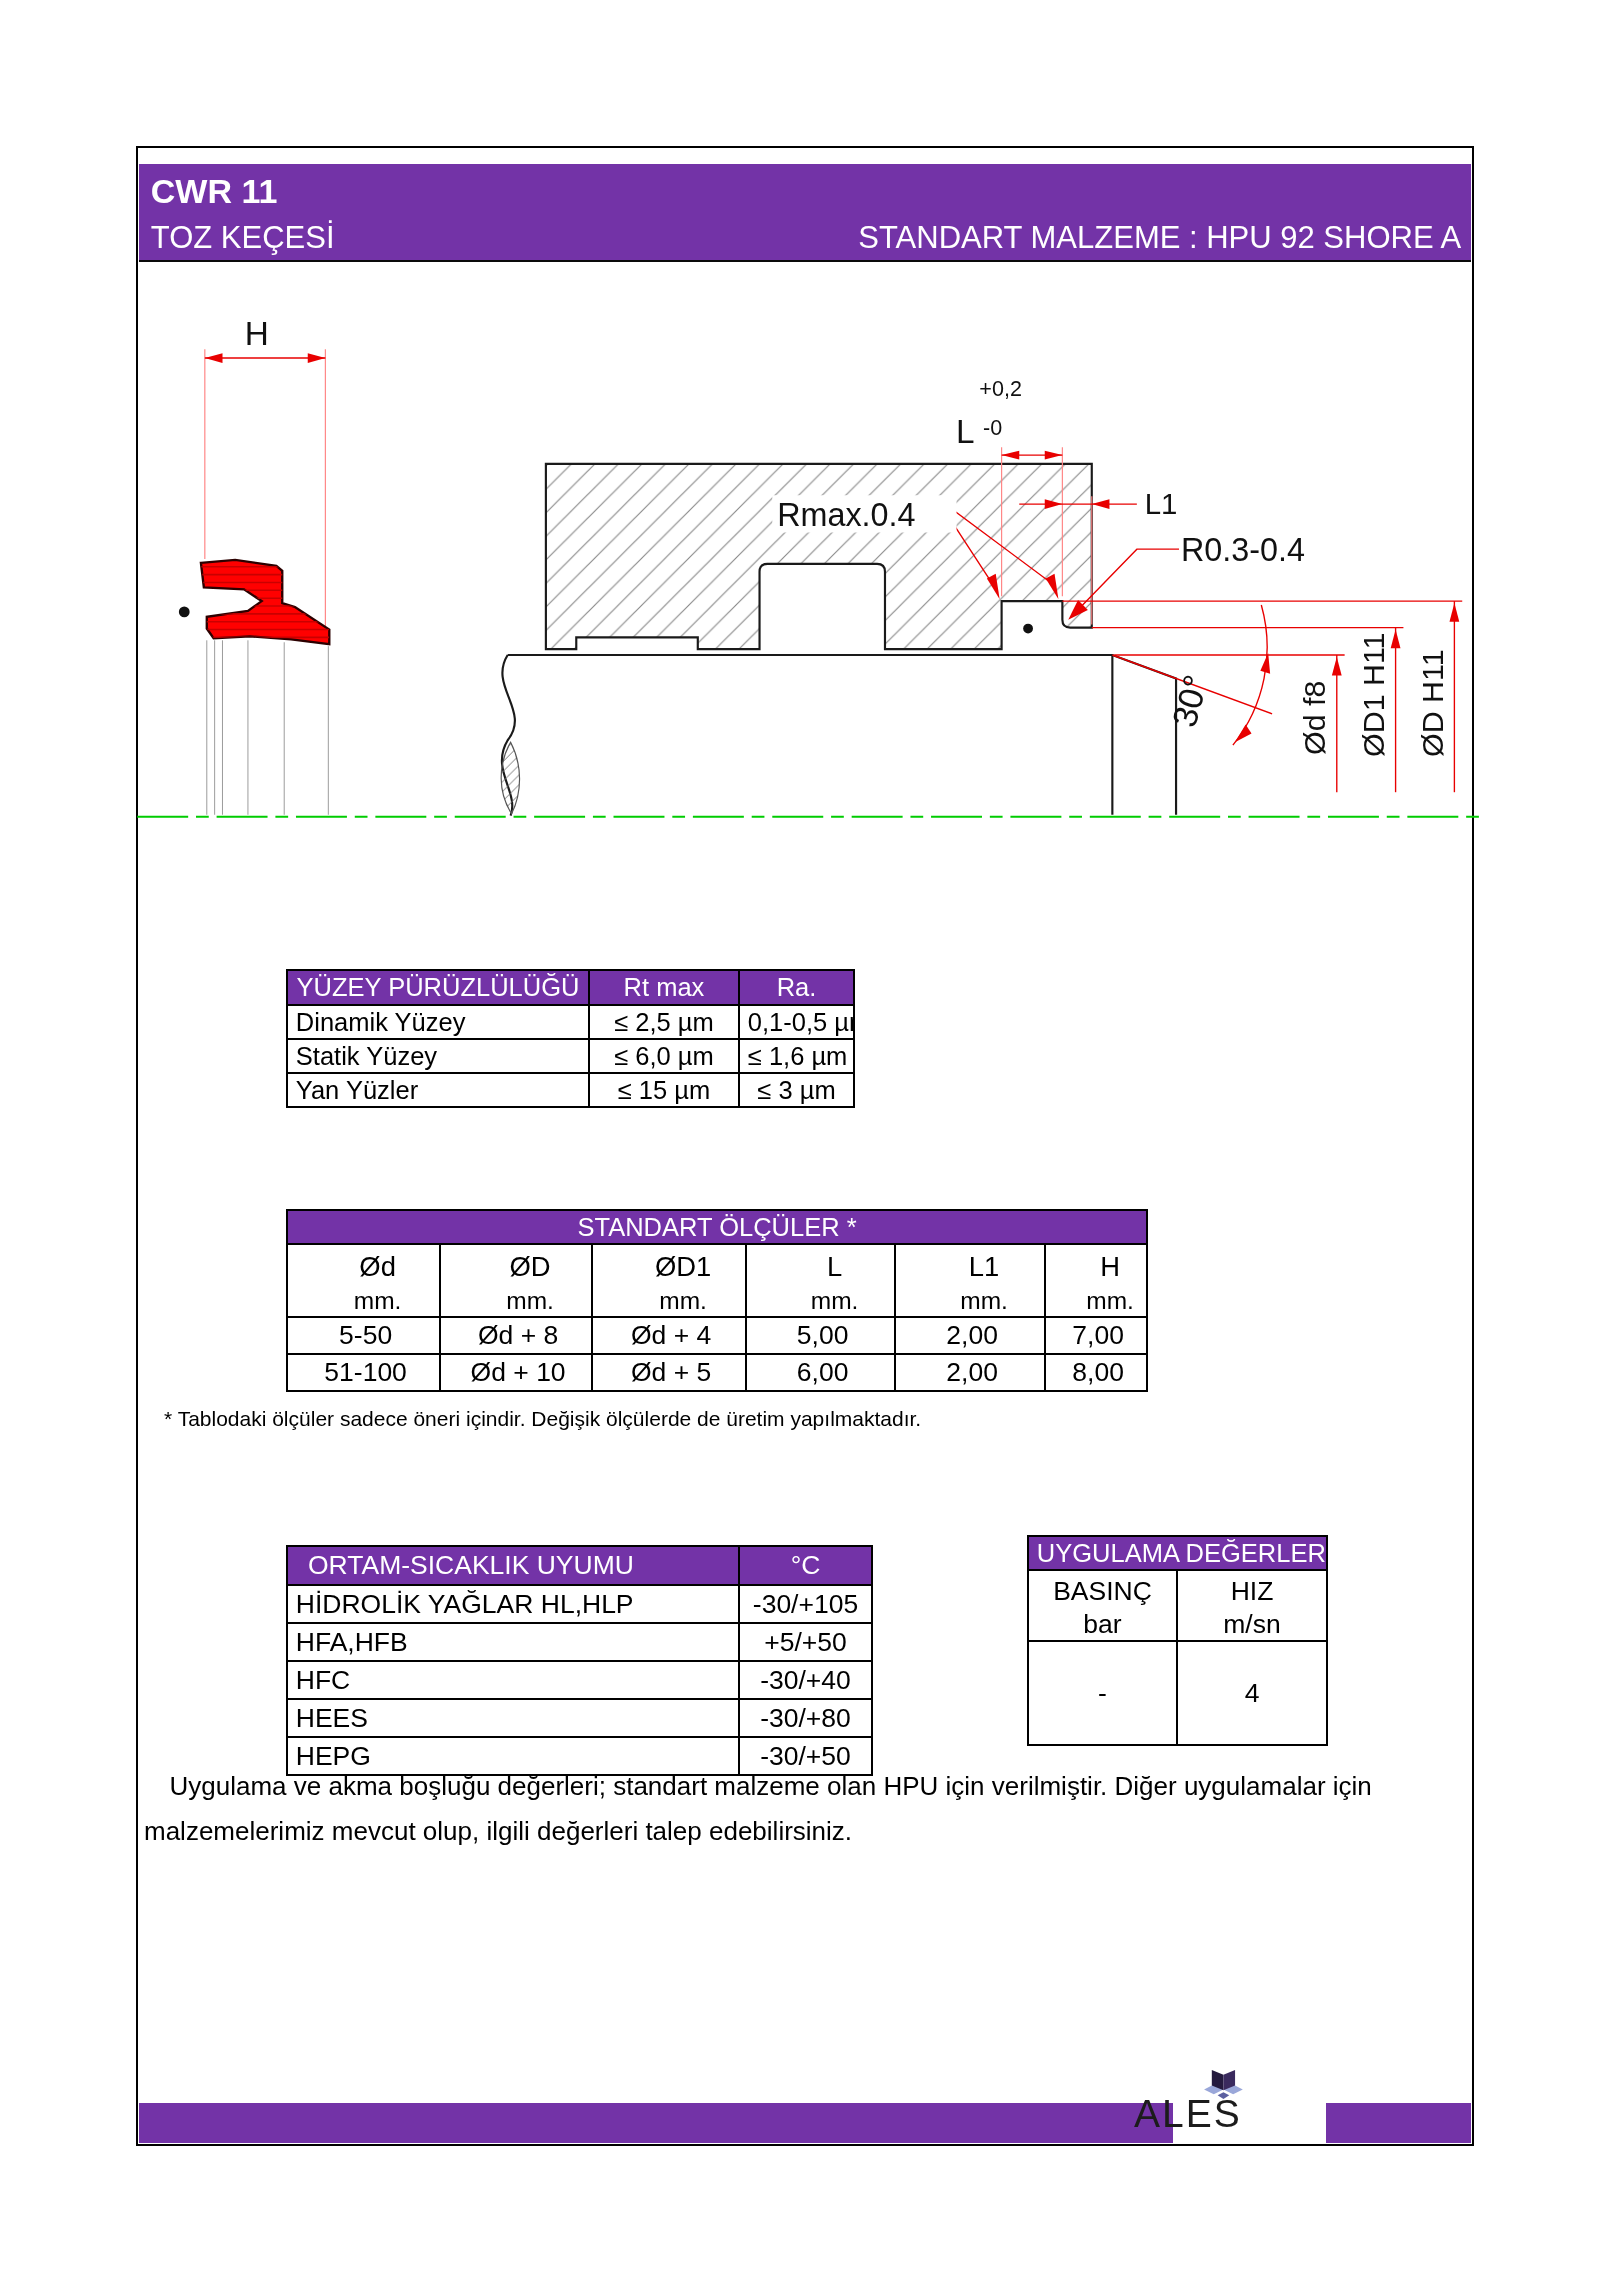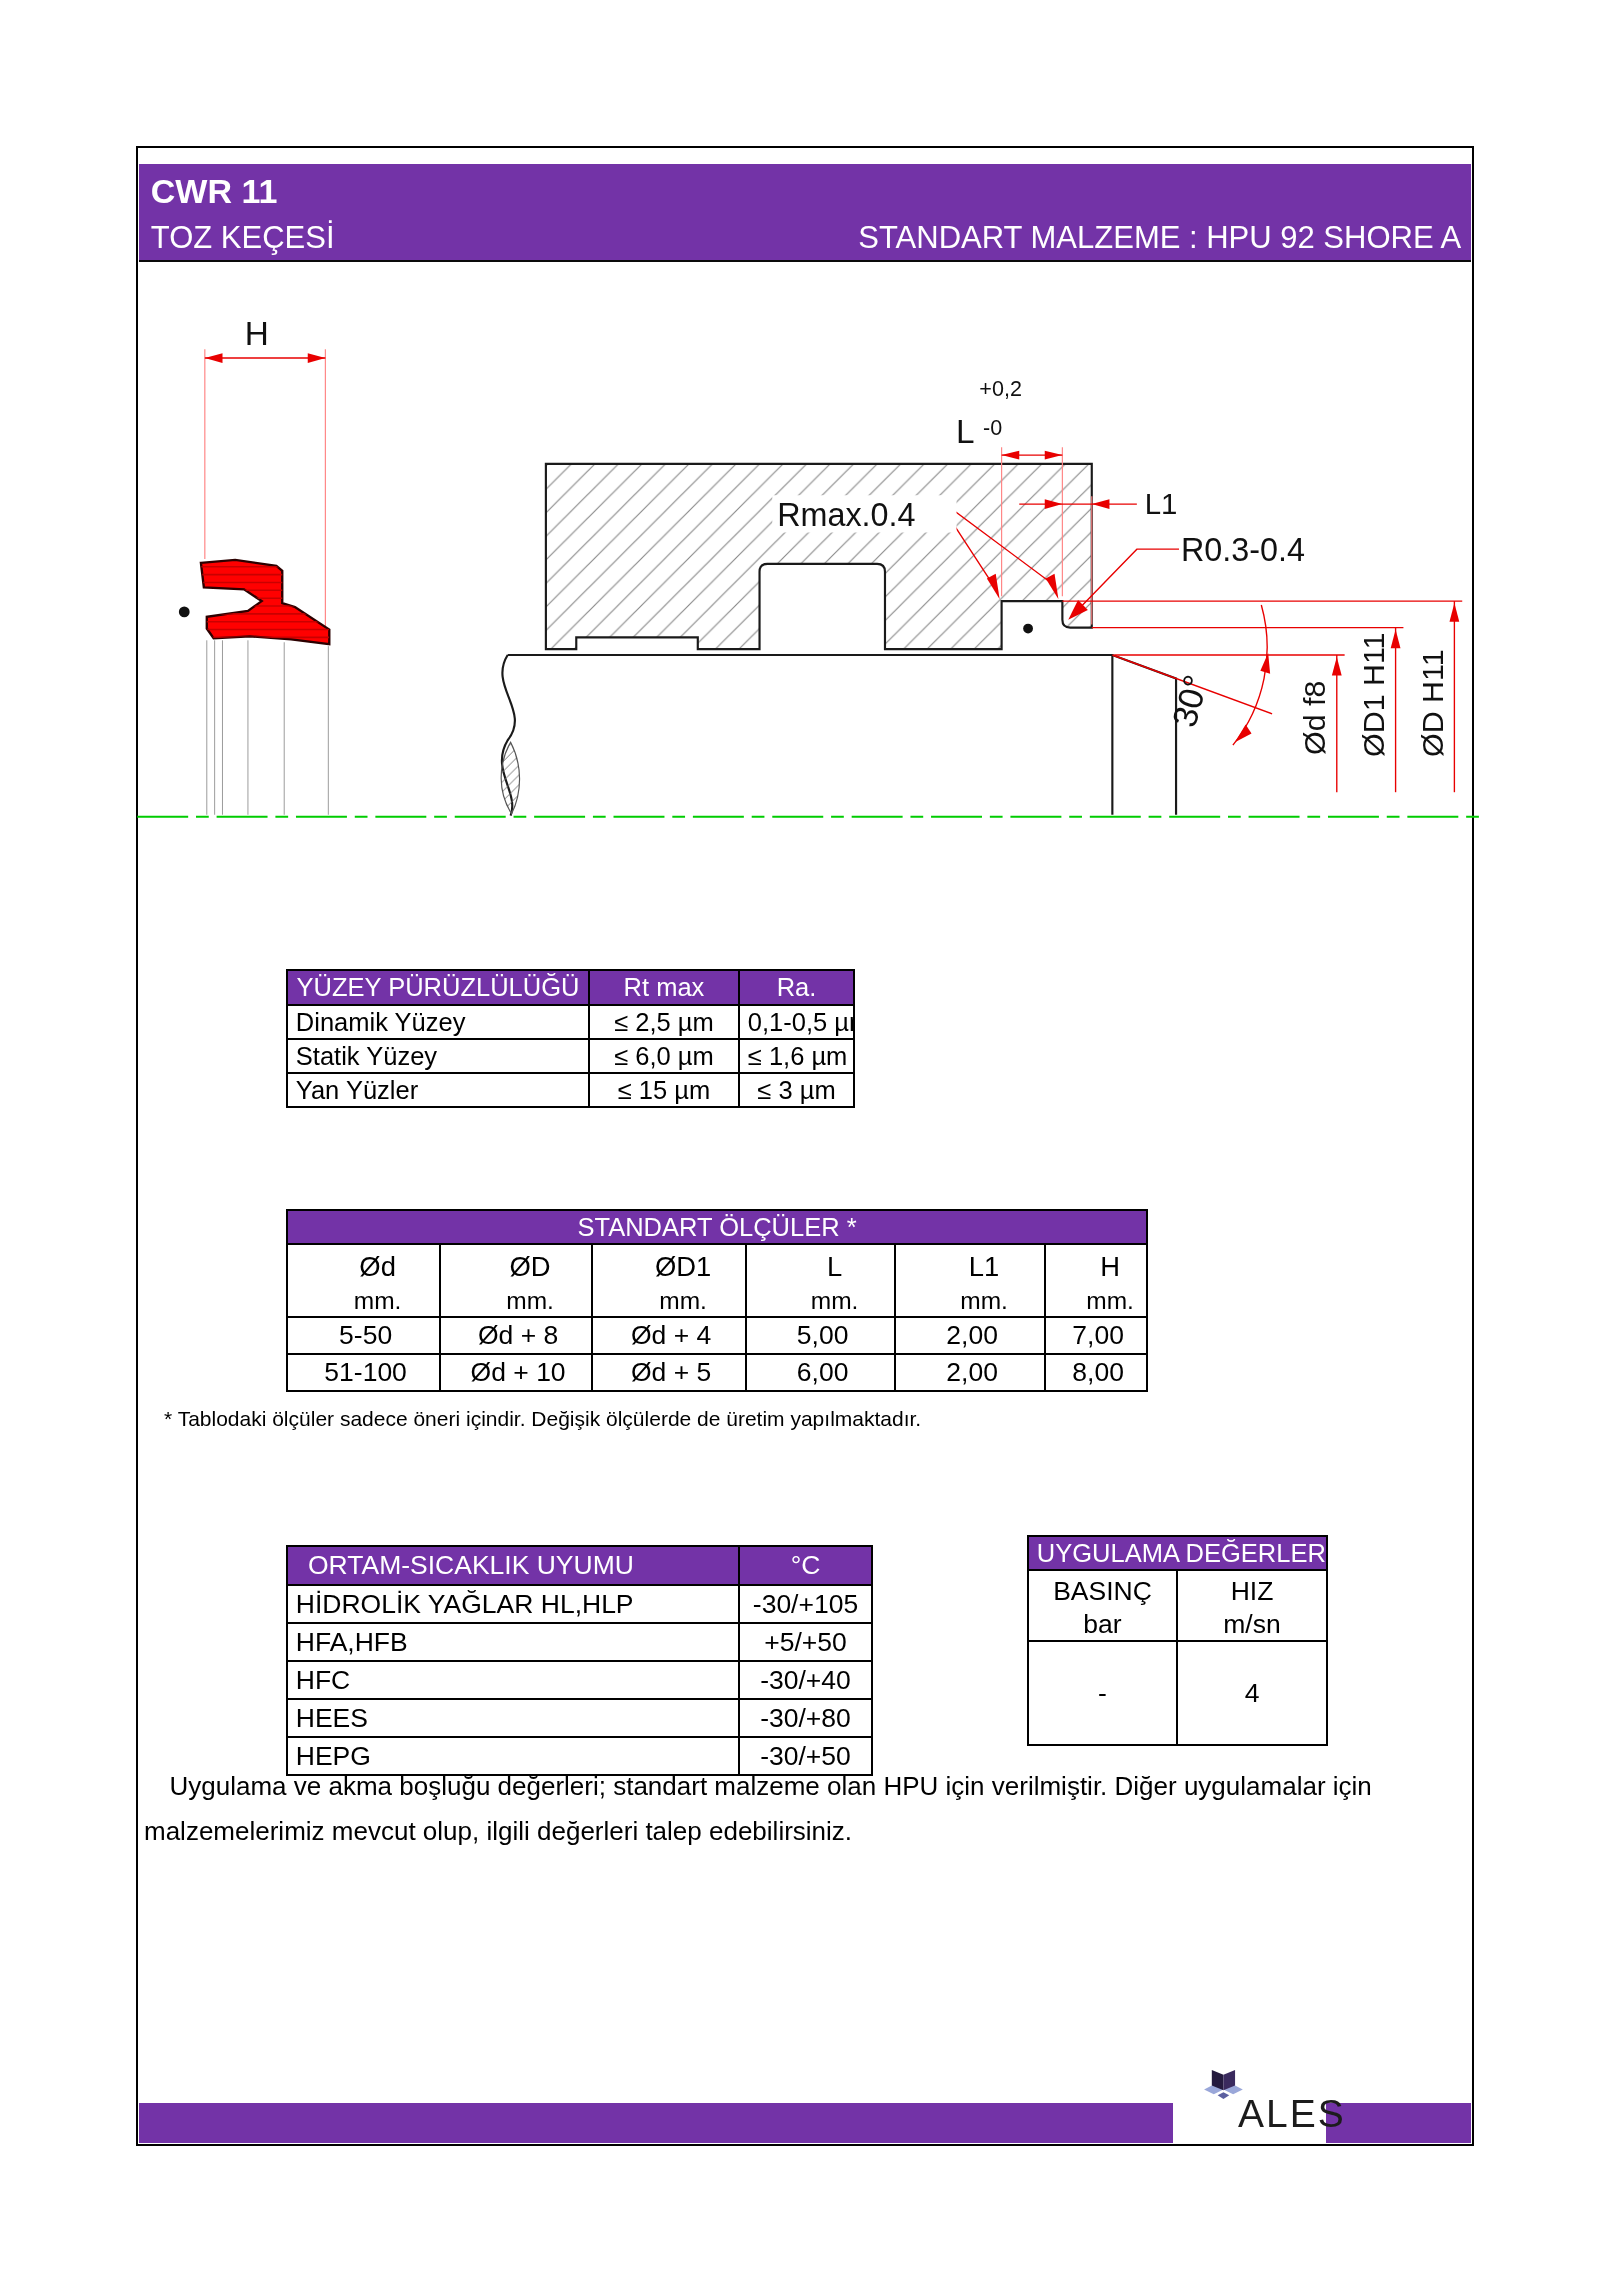--- a/index.html
+++ b/index.html
@@ -45,21 +45,21 @@
   .t4 .title{height:32px;font-size:25.5px;}
   .t4 .colhead{height:69px;text-align:center;}
   .t4 .lbl{display:block;line-height:37px;}
   .t4 .unit{display:block;line-height:29px;}
   .t4 td.val{height:102px;}
   .footnote{left:164px;top:1407px;font-size:21px;white-space:nowrap;}
   .note{left:144px;top:1764px;width:1255px;font-size:26px;line-height:45px;}
   .note .l1{padding-left:25.5px;}
   .footer-bar{left:139px;top:2103px;width:1332px;height:40px;background:var(--purple);}
   .footer-gap{left:1173px;top:2100px;width:153px;height:43px;background:#fff;}
-  .brand{left:1238px;top:2092px;font-size:39px;letter-spacing:2px;color:#1c1c1c;}
+  .brand{left:1134px;top:2092px;font-size:39px;letter-spacing:2px;color:#1c1c1c;}
   svg.logo{left:1200px;top:2070px;width:43px;height:31px;}
 </style>
 </head>
 <body>
 
 <div class="page">
 
   <div class="abs frame"></div>
 
   <div class="abs header-bar">

